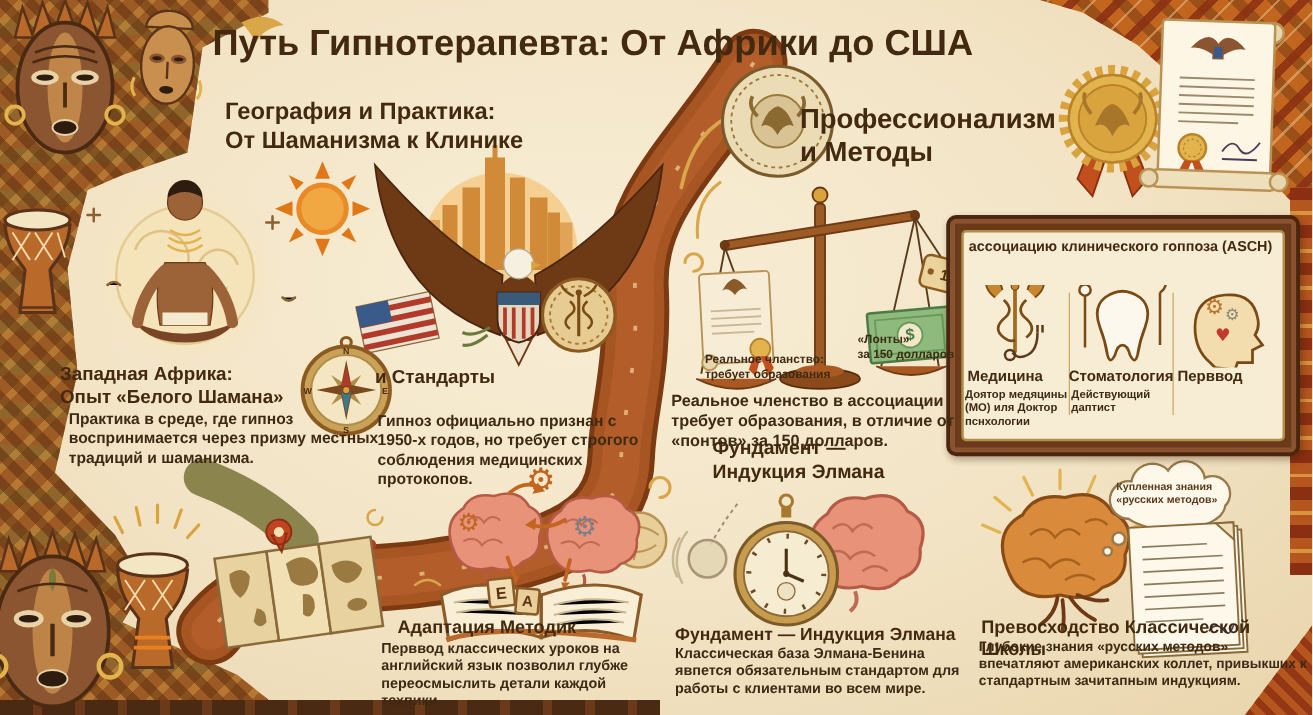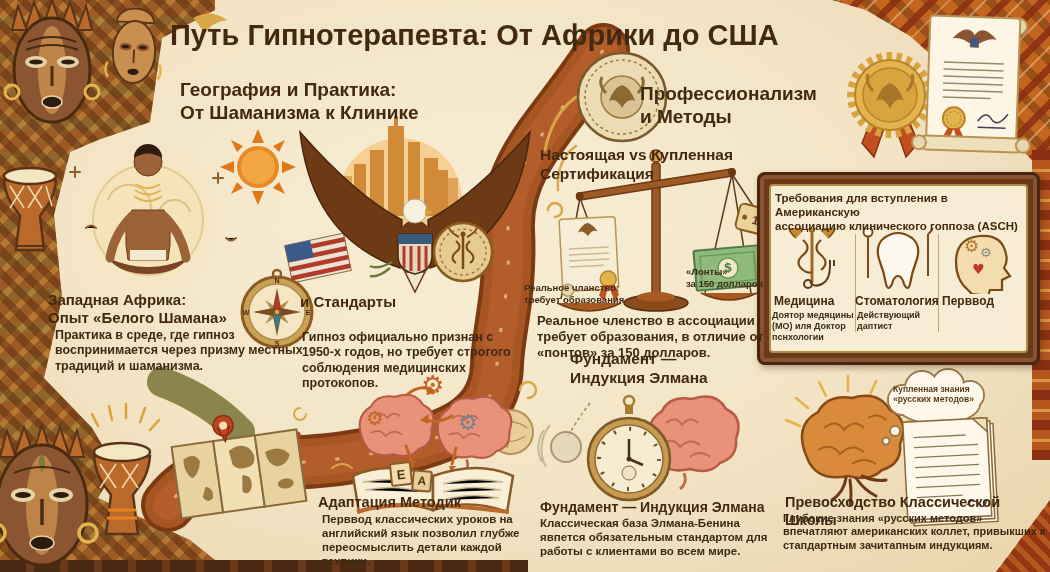--- a/index.html
+++ b/index.html
@@ -509,66 +509,61 @@
   <div class="tile" style="left:412px;top:470px;width:16px;height:18px;font-size:12px;transform:rotate(5deg);background:#e8cf9a;">
       <span>A</span>
     </div>
 
   <div class="txt ttl z3" style="left:170px;top:18px;width:720px;font-size:29px;">Путь Гипнотерапевта: От Африки до США</div>
 
   <div class="txt ttl z3" style="left:180px;top:78px;width:330px;font-size:19px;">
     <span class="line">География и Практика:</span>
     <span class="line">От Шаманизма к Клинике</span>
   </div>
-  <div class="txt ttl z3" style="left:640px;top:82px;width:210px;font-size:19px;">
+  <div class="txt ttl z3" style="left:640px;top:82px;width:210px;font-size:22px;">
     <span class="line">Профессионализм</span>
     <span class="line">и Методы</span>
   </div>
 
   <div class="txt z3" style="left:55px;top:328px;width:250px;font-size:12.5px;font-weight:bold;">Практика в среде, где гипноз воспринимается через призму местных традиций и шаманизма.</div>
   <div class="txt ttl z3" style="left:48px;top:291px;width:265px;font-size:15px;">
     <span class="line">Западная Африка:</span>
     <span class="line">Опыт «Белого Шамана»</span>
   </div>
 
   <div class="txt ttl z3" style="left:300px;top:293px;width:220px;font-size:15px;">
     <span class="line">и Стандарты</span>
   </div>
   <div class="txt z3" style="left:302px;top:330px;width:218px;font-size:12.5px;font-weight:bold;">Гипноз официально признан с 1950-х годов, но требует строгого соблюдения медицинских протокопов.</div>
 
-  <div class="txt ttl z3" style="left:540px;top:146px;width:230px;font-size:15.5px;">
-    <span class="line">Настоящая vs Купленная</span>
-    <span class="line">Сертификация</span>
-  </div>
-  <div class="txt z3" style="left:524px;top:282px;width:112px;font-size:9.5px;font-weight:bold;">Реальное чланство: требует образования</div>
+  <div class="txt z3" style="left:564px;top:282px;width:112px;font-size:9.5px;font-weight:bold;">Реальное чланство: требует образования</div>
   <div class="txt z3" style="left:686px;top:266px;width:88px;font-size:9.5px;font-weight:bold;">
     <span class="line">«Лонты»</span>
     <span class="line">за 150 долларов</span>
   </div>
   <div class="txt z3" style="left:537px;top:313px;width:232px;font-size:13px;font-weight:bold;">Реальное членство в ассоциации требует образования, в отличие от «понтов» за 150 долларов.</div>
 
   <div class="txt ttl z3" style="left:775px;top:191px;width:248px;font-size:11.5px;">
-    <span class="line">Требования для вступления в Американскую</span>
     <span class="line">ассоциацию клинического гоппоза (ASCH)</span>
   </div>
   <div class="txt ttl z3" style="left:774px;top:294px;width:80px;font-size:12px;">Медицина</div>
   <div class="txt z3" style="left:772px;top:310px;width:84px;font-size:9px;font-weight:bold;">Доятор медяцины (МО) иля Доктор пснхологии</div>
   <div class="txt ttl z3" style="left:855px;top:294px;width:84px;font-size:12px;">Стоматология</div>
   <div class="txt z3" style="left:857px;top:310px;width:80px;font-size:9px;font-weight:bold;">Действующий даптист</div>
   <div class="txt ttl z3" style="left:942px;top:294px;width:80px;font-size:12px;">Перввод</div>
 
   <div class="txt ttl z3" style="left:570px;top:350px;width:200px;font-size:15.5px;">
     <span class="line">Фундамент —</span>
     <span class="line">Индукция Элмана</span>
   </div>
 
   <div class="txt z3 cloud-txt" style="left:893px;top:384px;width:96px;font-size:8.5px;">Купленная знания «русских методов»</div>
 
   <div class="txt ttl z3" style="left:318px;top:494px;width:200px;font-size:14.5px;">Адаптация Методик</div>
-  <div class="txt z3" style="left:322px;top:512px;width:206px;font-size:11.5px;font-weight:bold;">Перввод классических уроков на английский язык позволил глубже переосмыслить детали каждой техпики.</div>
+  <div class="txt z3" style="left:305px;top:512px;width:206px;font-size:11.5px;font-weight:bold;">Перввод классических уроков на английский язык позволил глубже переосмыслить детали каждой техпики.</div>
 
   <div class="txt ttl z3" style="left:540px;top:499px;width:235px;font-size:14px;">Фундамент — Индукция Элмана</div>
   <div class="txt z3" style="left:540px;top:516px;width:235px;font-size:11.5px;font-weight:bold;">Классическая база Элмана-Бенина явпется обязательным стандартом для работы с клиентами во всем мире.</div>
 
   <div class="txt ttl z3" style="left:785px;top:494px;width:260px;font-size:14.5px;">Превосходство Классической Школы</div>
   <div class="txt z3" style="left:783px;top:512px;width:264px;font-size:11px;font-weight:bold;">Глубокие знания «русских методов» впечатляют американских коллет, привыкших к стапдартным зачитапным индукциям.</div>
 
 </div>
 
 </body></html>

